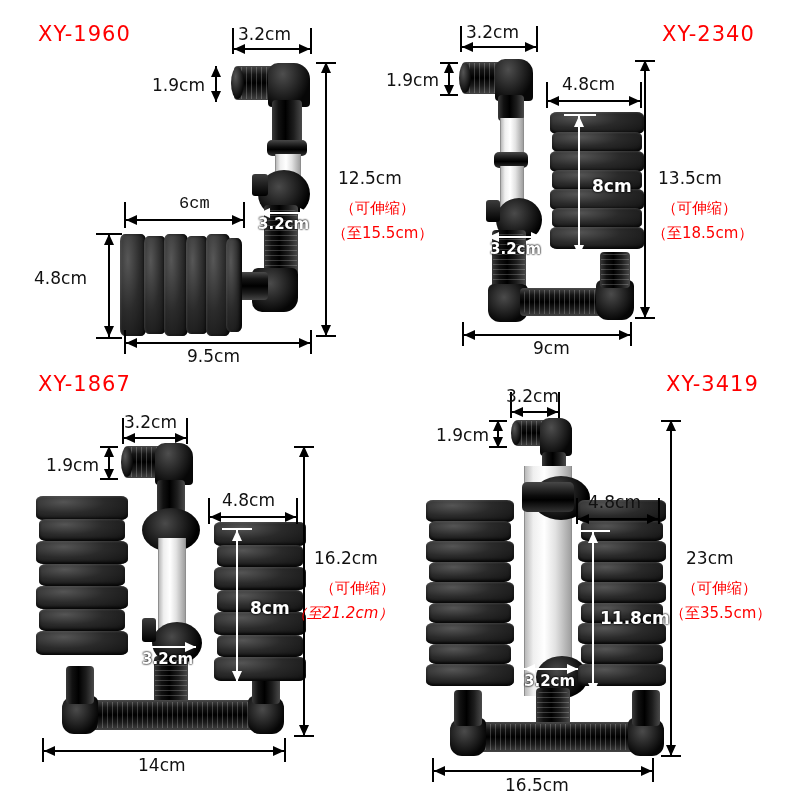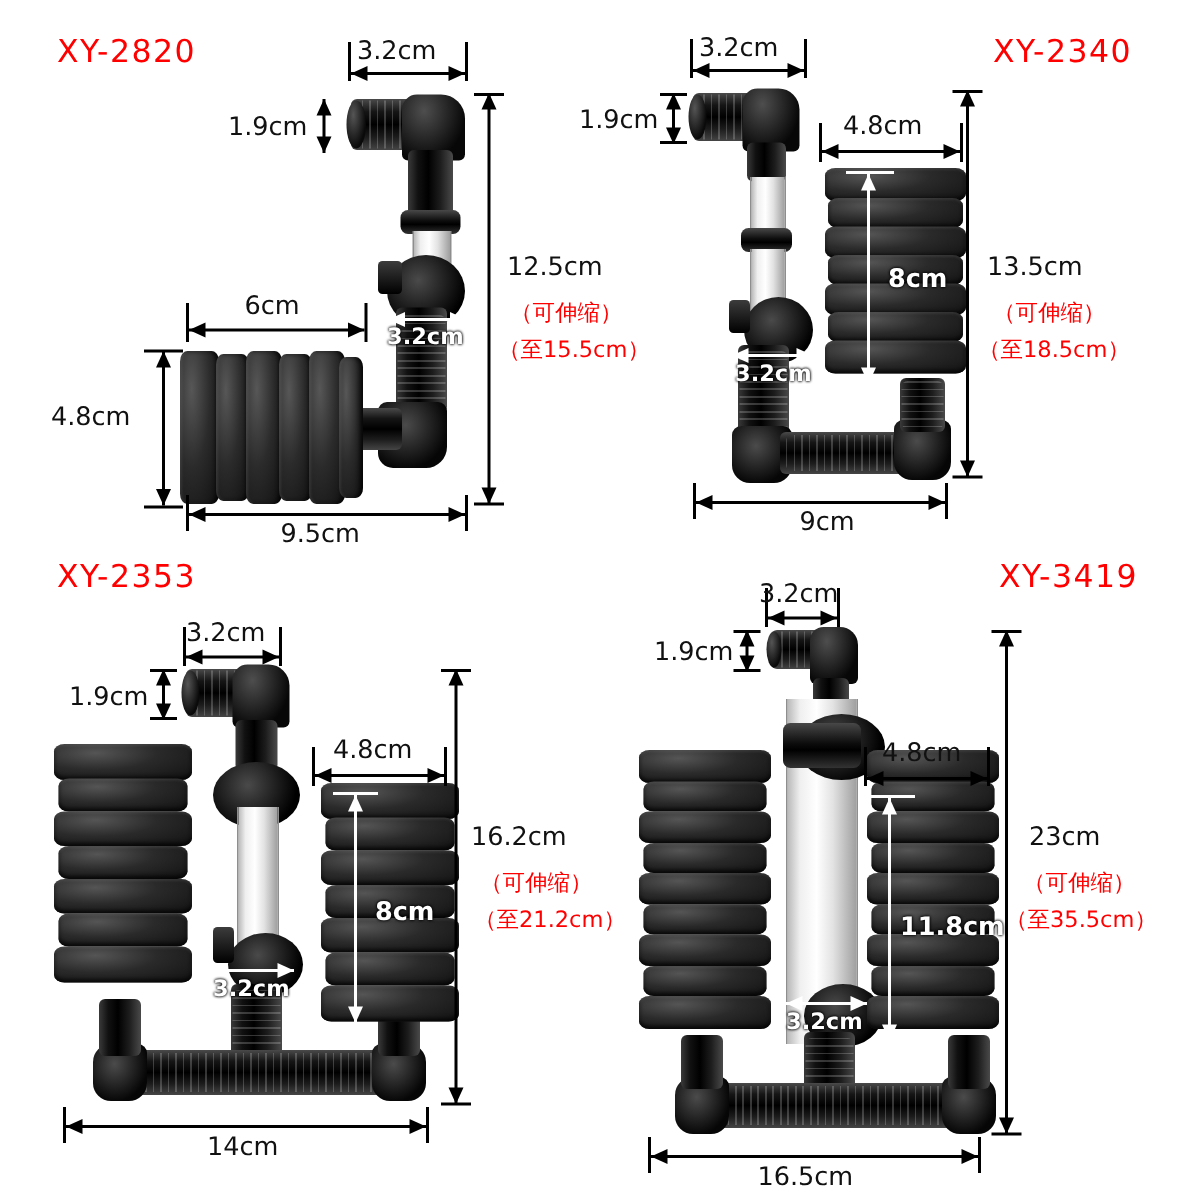--- a/index.html
+++ b/index.html
@@ -111,21 +111,21 @@
     background:radial-gradient(ellipse at 30% 25%,#575757 0%,#2b2b2b 48%,#0f0f0f 100%);
     border-radius:5px/7px;
     box-shadow:inset -2px 0 3px rgba(0,0,0,.8), inset 1px 0 2px rgba(255,255,255,.12);
   }
 </style>
 </head>
 <body>
 
 <div class="panel" style="left:0;top:0;width:400px;height:370px;">
 
-  <div class="model-label" style="left:38px;top:22px;">XY-2820</div>
+  <div class="model-label" style="left:38px;top:22px;">XY-1960</div>
 
   <div class="part" style="left:0;top:0;width:400px;height:370px;">
 
     <div class="pipeH" style="left:234px;top:66px;width:48px;height:34px;"></div>
     <div class="ribsH" style="left:236px;top:67px;width:40px;height:32px;"></div>
     <div class="cap" style="left:231px;top:67px;width:13px;height:32px;"></div>
 
     <div class="part" style="left:268px;top:63px;width:42px;height:44px;
                 background:radial-gradient(ellipse at 35% 25%,#4e4e4e,#070707 72%);
                 border-radius:10px 16px 4px 4px;"></div>
@@ -168,21 +168,21 @@
   <div class="vline" style="left:215px;top:66px;height:36px;"></div>
   <div class="arrU" style="left:211px;top:66px;"></div>
   <div class="arrD" style="left:211px;top:91px;"></div>
   <div class="dim" style="left:152px;top:75px;">1.9cm</div>
 
   <div class="tickv" style="left:124px;top:202px;height:26px;"></div>
   <div class="tickv" style="left:243px;top:202px;height:26px;"></div>
   <div class="hline" style="left:126px;top:219px;width:117px;"></div>
   <div class="arrL" style="left:126px;top:215px;"></div>
   <div class="arrR" style="left:232px;top:215px;"></div>
-  <div class="dim" style="left:163px;top:194px;">6cm</div>
+  <div class="dim" style="left:179px;top:194px;font-family:Liberation Mono, monospace;">6cm</div>
 
   <div class="hline w" style="left:259px;top:212px;width:52px;"></div>
   <div class="arrL w" style="left:259px;top:208px;"></div>
   <div class="arrR w" style="left:300px;top:208px;"></div>
   <div class="dim white small" style="left:258px;top:215px;">3.2cm</div>
 
   <div class="tickh" style="left:96px;top:233px;width:26px;"></div>
   <div class="tickh" style="left:96px;top:337px;width:26px;"></div>
   <div class="vline" style="left:108px;top:234px;height:103px;"></div>
   <div class="arrU" style="left:104px;top:234px;"></div>
@@ -299,21 +299,21 @@
   <div class="tickv" style="left:62px;top:322px;height:24px;"></div>
   <div class="tickv" style="left:230px;top:322px;height:24px;"></div>
   <div class="hline" style="left:64px;top:334px;width:166px;"></div>
   <div class="arrL" style="left:64px;top:330px;"></div>
   <div class="arrR" style="left:219px;top:330px;"></div>
   <div class="dim" style="left:133px;top:338px;">9cm</div>
 </div>
 
 <div class="panel" style="left:0;top:370px;width:400px;height:430px;">
 
-  <div class="model-label" style="left:38px;top:2px;">XY-2353</div>
+  <div class="model-label" style="left:38px;top:2px;">XY-1867</div>
 
   <div class="part" style="left:0;top:0;width:400px;height:430px;">
 
     <div class="pipeH" style="left:124px;top:76px;width:44px;height:32px;"></div>
     <div class="ribsH" style="left:126px;top:77px;width:36px;height:30px;"></div>
     <div class="cap" style="left:121px;top:77px;width:12px;height:30px;"></div>
     <div class="part" style="left:155px;top:73px;width:38px;height:42px;
                 background:radial-gradient(ellipse at 35% 25%,#4e4e4e,#070707 72%);
                 border-radius:10px 14px 4px 4px;"></div>
 
@@ -394,21 +394,21 @@
   <div class="arrR w" style="left:185px;top:272px;"></div>
   <div class="dim white small" style="left:142px;top:280px;">3.2cm</div>
 
   <div class="vline" style="left:303px;top:76px;height:290px;"></div>
   <div class="arrU" style="left:299px;top:76px;"></div>
   <div class="arrD" style="left:299px;top:355px;"></div>
   <div class="tickh" style="left:294px;top:76px;width:20px;"></div>
   <div class="tickh" style="left:294px;top:365px;width:20px;"></div>
   <div class="dim" style="left:314px;top:178px;">16.2cm</div>
   <div class="note" style="left:320px;top:209px;">（可伸缩）</div>
-  <div class="note" style="left:316px;top:234px;">（至21.2cm）</div>
+  <div class="note" style="left:292px;top:234px;font-style:italic;">（至21.2cm）</div>
 
   <div class="tickv" style="left:42px;top:368px;height:24px;"></div>
   <div class="tickv" style="left:284px;top:368px;height:24px;"></div>
   <div class="hline" style="left:44px;top:380px;width:240px;"></div>
   <div class="arrL" style="left:44px;top:376px;"></div>
   <div class="arrR" style="left:273px;top:376px;"></div>
   <div class="dim" style="left:138px;top:385px;">14cm</div>
 </div>
 
 <div class="panel" style="left:400px;top:370px;width:400px;height:430px;">

